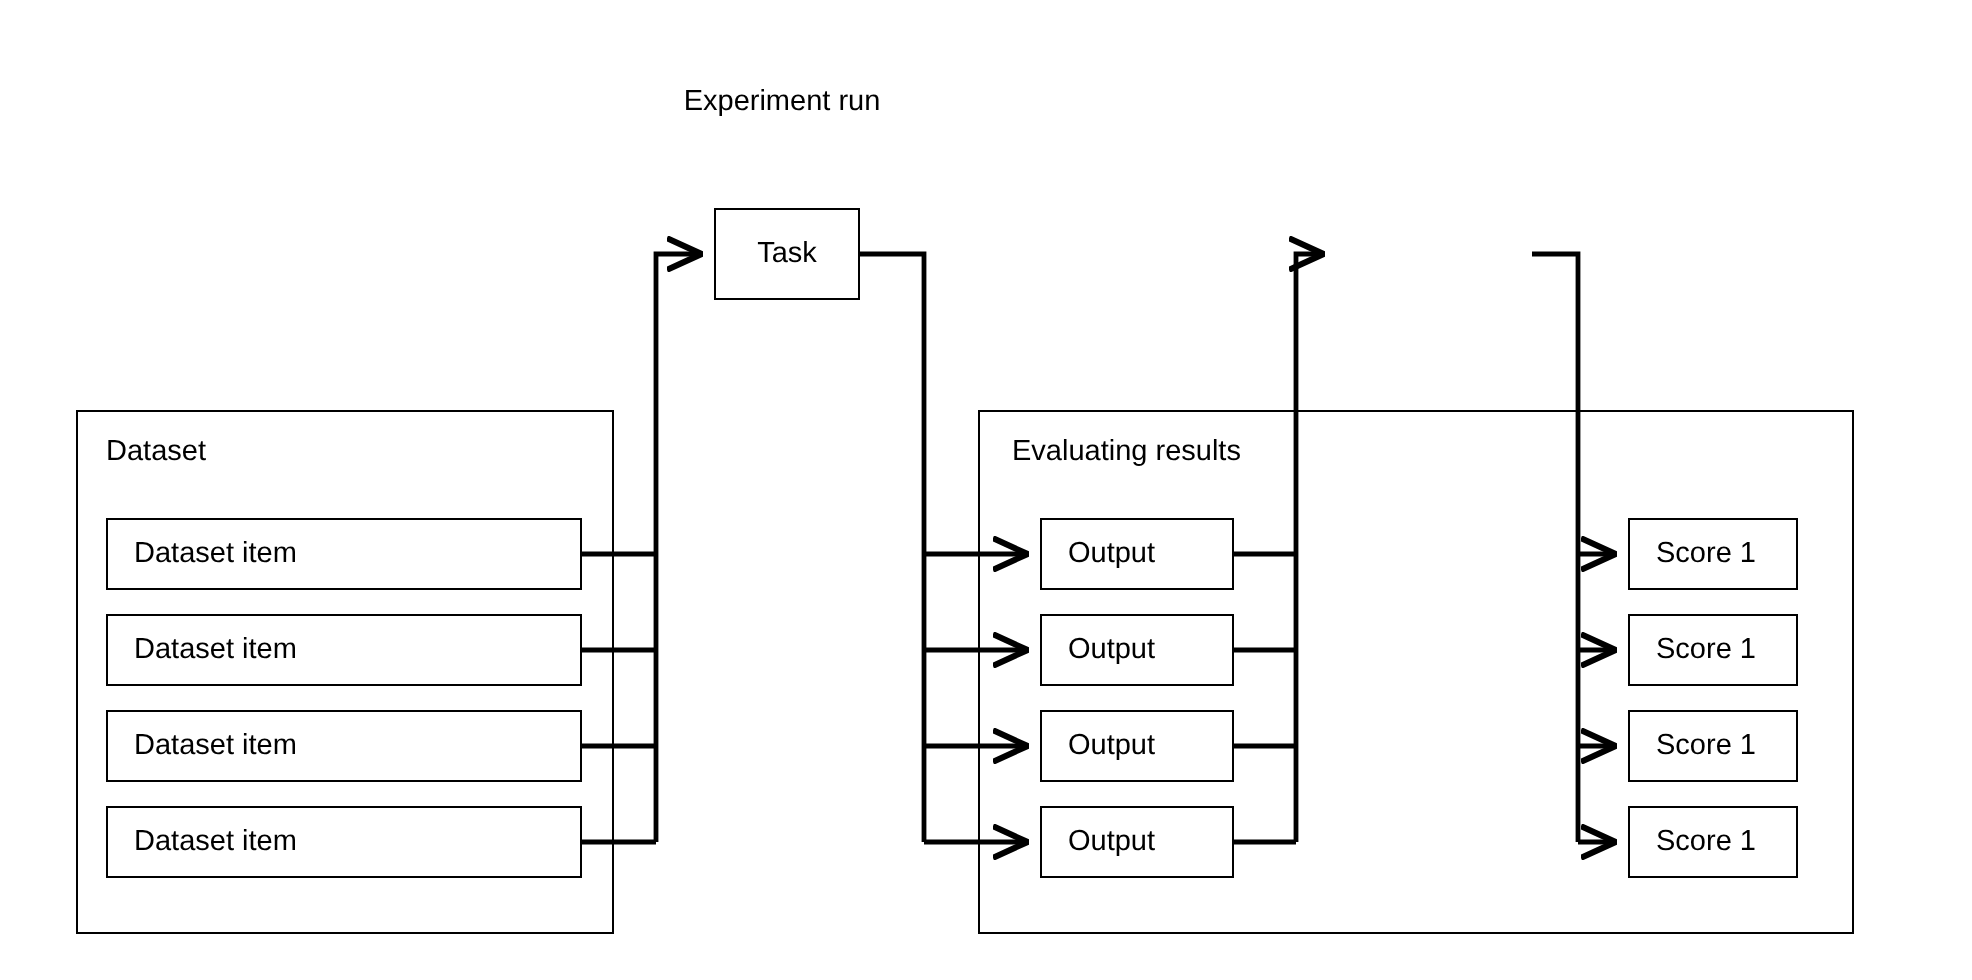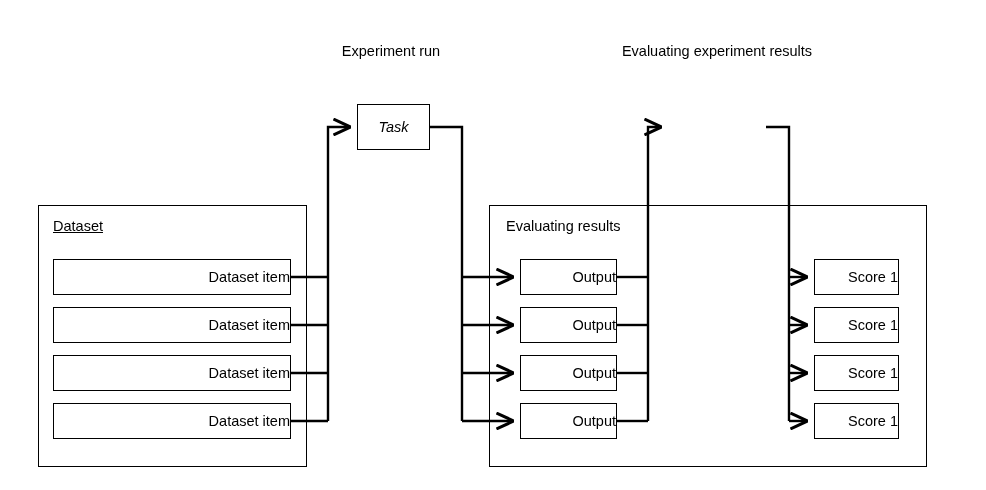--- a/index.html
+++ b/index.html
@@ -54,21 +54,21 @@
     border: 1.3px solid #000000;
     background: #ffffff;
     box-sizing: border-box;
     display: flex;
     align-items: center;
     font-size: 14.5px;
     color: #000000;
     white-space: nowrap;
   }
   .node.center { justify-content: center; }
-  .node.left { justify-content: flex-end; padding-left: 13px; }
+  .node.left { justify-content: flex-start; padding-left: 13px; }
 </style>
 </head>
 <body>
 
 <div id="stage">
 
   <svg id="wires" viewBox="0 0 986 490" width="986" height="490">
     <defs>
       <marker id="arrow" viewBox="0 0 10 10" refX="9.2" refY="5" markerWidth="7.5" markerHeight="7.5" orient="auto-start-reverse">
         <path d="M 0 0.6 L 9.6 5 L 0 9.4" fill="none" stroke="#000000" stroke-width="1.7" stroke-linecap="butt" stroke-linejoin="miter"></path>
@@ -100,39 +100,38 @@
       <path d="M 766 127 L 789 127 L 789 421"></path>
 
       <path d="M 789 277 L 807 277" marker-end="url(#arrow)"></path>
       <path d="M 789 325 L 807 325" marker-end="url(#arrow)"></path>
       <path d="M 789 373 L 807 373" marker-end="url(#arrow)"></path>
       <path d="M 789 421 L 807 421" marker-end="url(#arrow)"></path>
     </g>
   </svg>
 
   <div class="section-title" style="left:338px; top:44px; width:106px;">Experiment run</div>
-  <div class="section-title" style="left:612px; top:44px; width:210px;">Evaluating experiment results</div>
 
   <div class="container-box" style="left:38px; top:205px; width:269px; height:262px;"></div>
-  <div class="container-label" style="left:53px; top:219px;text-decoration:underline;">Dataset</div>
+  <div class="container-label" style="left:53px; top:219px;">Dataset</div>
 
   <div class="node left" style="left:53px; top:259px; width:238px; height:36px;">
     <span>Dataset item</span>
   </div>
   <div class="node left" style="left:53px; top:307px; width:238px; height:36px;">
     <span>Dataset item</span>
   </div>
   <div class="node left" style="left:53px; top:355px; width:238px; height:36px;">
     <span>Dataset item</span>
   </div>
   <div class="node left" style="left:53px; top:403px; width:238px; height:36px;">
     <span>Dataset item</span>
   </div>
 
-  <div class="node center" style="left:357px; top:104px; width:73px; height:46px;font-style:italic;">
+  <div class="node center" style="left:357px; top:104px; width:73px; height:46px;">
     <span>Task</span>
   </div>
 
   <div class="container-box" style="left:489px; top:205px; width:438px; height:262px;"></div>
   <div class="container-label" style="left:506px; top:219px;">Evaluating results</div>
 
   <div class="node left" style="left:520px; top:259px; width:97px; height:36px;">
     <span>Output</span>
   </div>
   <div class="node left" style="left:520px; top:307px; width:97px; height:36px;">

